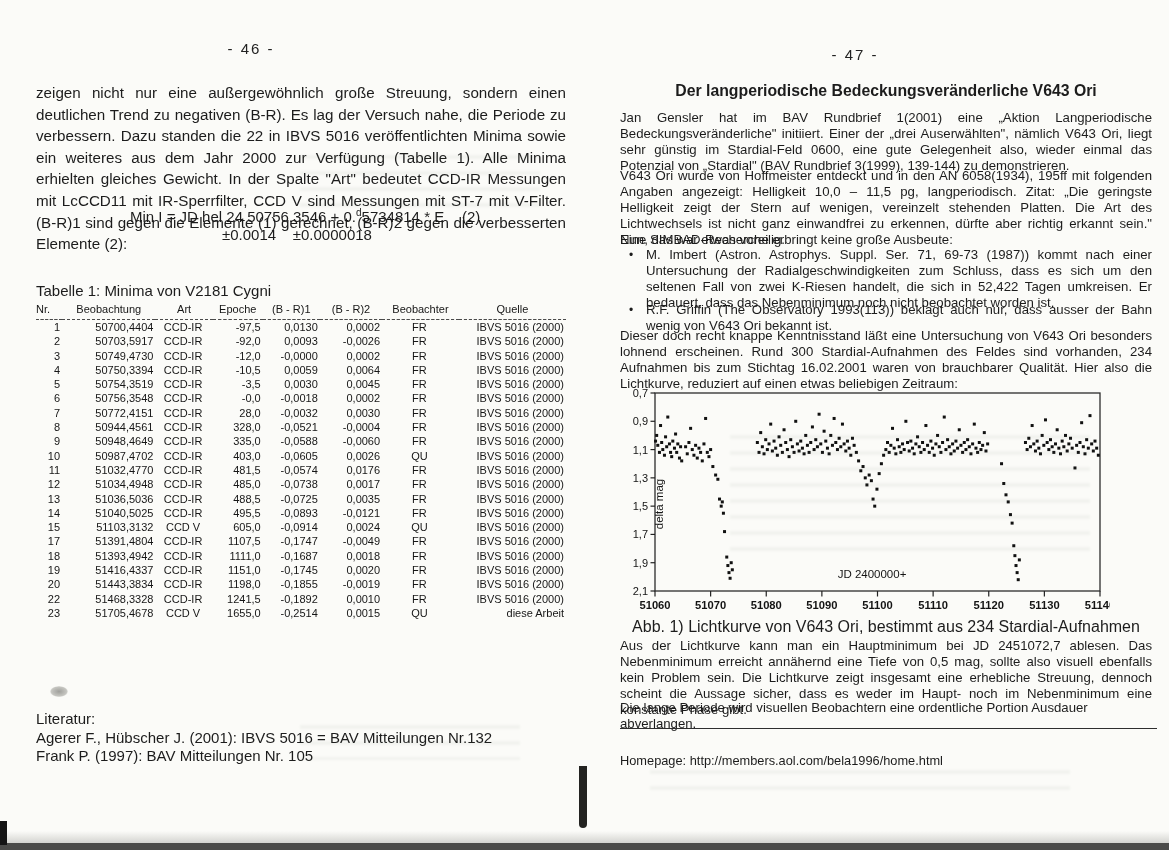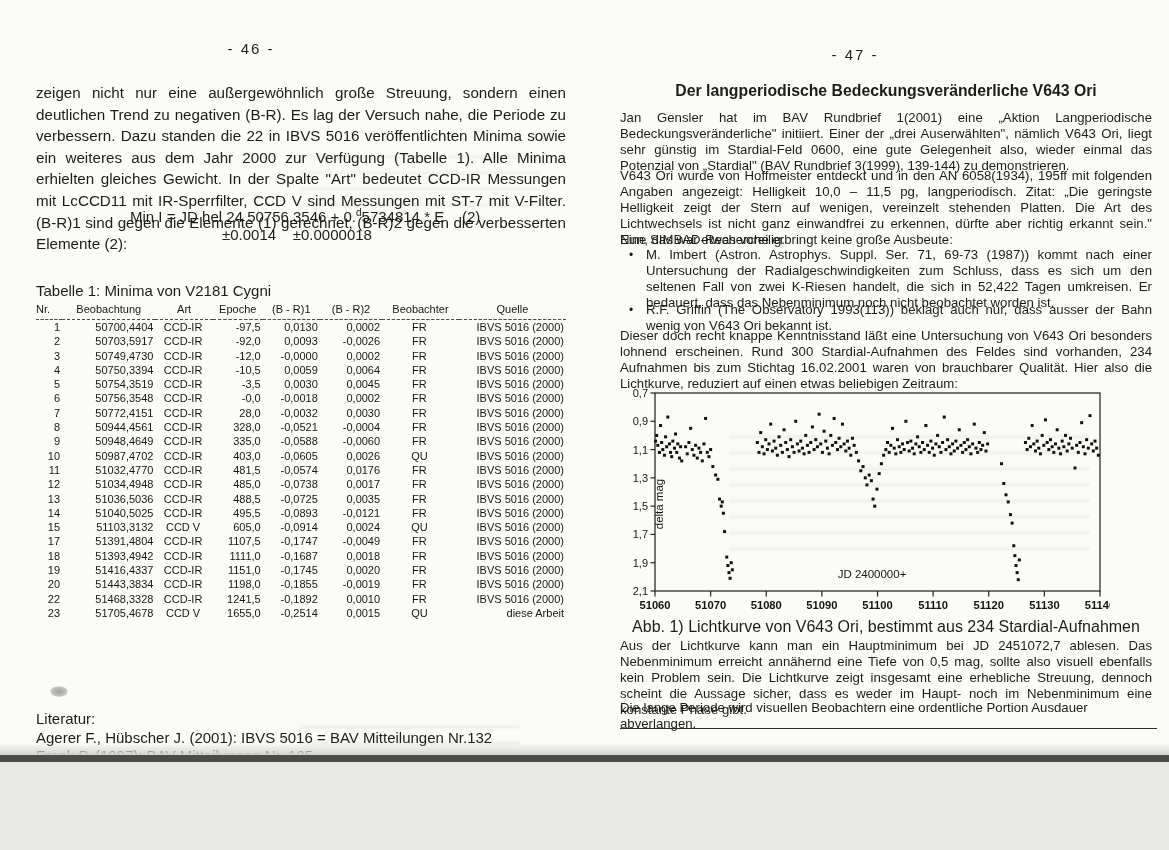--- a/index.html
+++ b/index.html
@@ -1,16 +1,16 @@
 <!DOCTYPE html>
 <html><head>
 <meta charset="utf-8">
 <style>
   html,body{margin:0;padding:0;background:#e8e8e4;}
-  #scan{position:relative;width:1169px;height:762px;background:#fbfbf8;overflow:hidden;
+  #scan{position:relative;width:1169px;height:850px;background:#fbfbf8;overflow:hidden;
         font-family:"Liberation Sans","DejaVu Sans",sans-serif;color:#1c1c1c;cursor:default;}
   
   .page{position:absolute;top:0;height:850px;}
   #page-left{left:36px;width:530px;}
   #page-right{left:620px;width:532px;}
   .abs{position:absolute;}
   
   .pagenum{font-size:15px;letter-spacing:2px;color:#222;}
   #pn46{left:0;top:40px;width:430px;text-align:center;}
   #intro-par{left:0;top:82px;width:530px;font-size:15.2px;line-height:21.6px;text-align:justify;}

